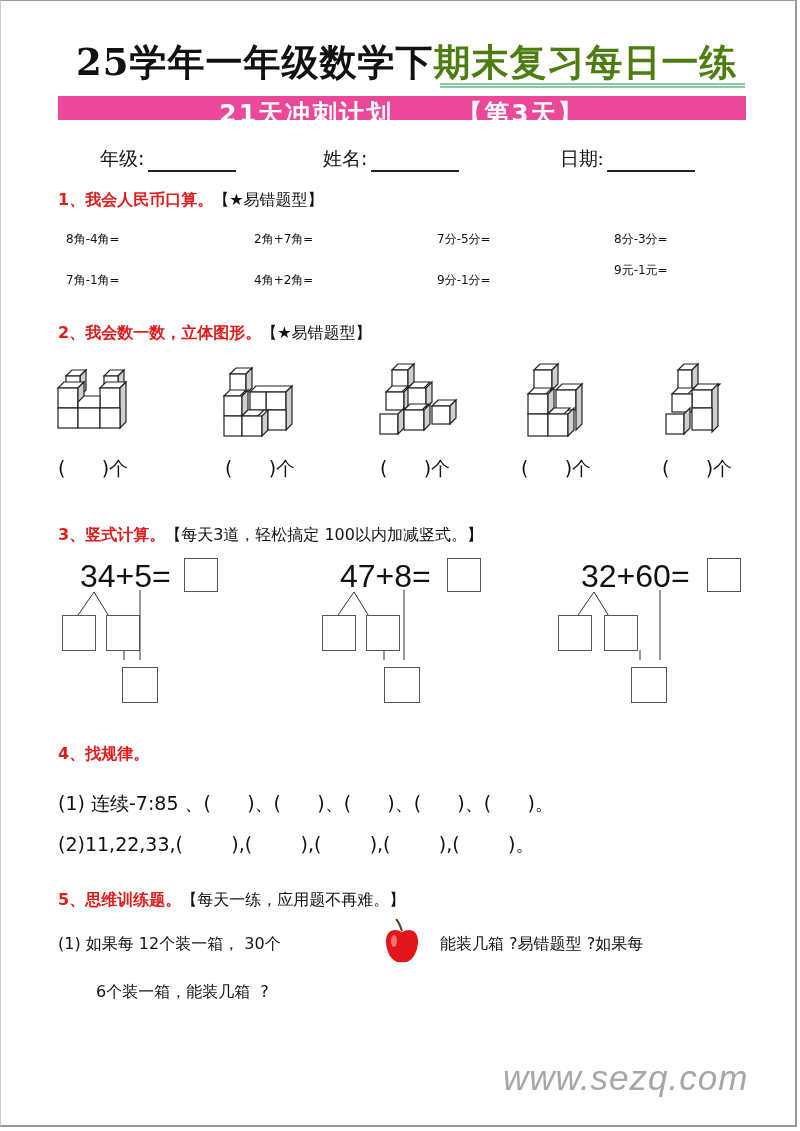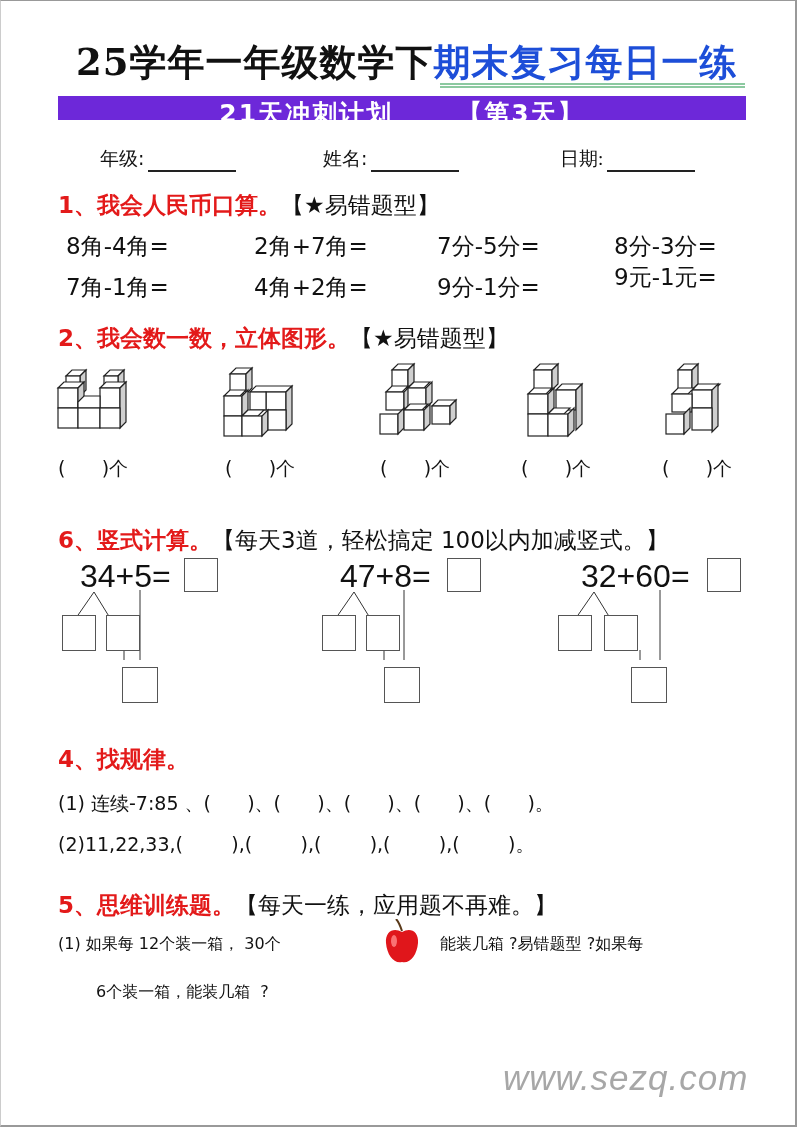--- a/index.html
+++ b/index.html
@@ -4,32 +4,32 @@
 <style>
   html, body { margin:0; padding:0; background:#ffffff; }
   body { width:800px; height:1131px; position:relative; overflow:hidden;
          font-family:"DejaVu Sans", "Liberation Sans", sans-serif; color:#111; }
   .page-frame { position:absolute; left:0; top:0; width:797px; height:1127px;
                 border-top:1px solid #999; border-right:2px solid #999; border-bottom:2px solid #999;
                 border-left:1px solid #ccc; box-sizing:border-box; }
   .title { position:absolute; left:76px; top:38px; height:50px; white-space:nowrap;
            font-size:37px; font-weight:bold; letter-spacing:1px; }
   .title .black { color:#111; font-family:"DejaVu Serif", serif; }
-  .title .red { color:#1d4ed8; font-family:"DejaVu Serif", serif; }
+  .title .red { color:#4d7c0f; font-family:"DejaVu Serif", serif; }
   .title-underline { position:absolute; left:440px; top:83px; width:305px; height:5px;
                      border-top:2px solid #8cc9a0; border-bottom:2px solid #8cc9a0; box-sizing:border-box; }
-  .green-bar { position:absolute; left:58px; top:96px; width:688px; height:24px; background:#6d28d9;
+  .green-bar { position:absolute; left:58px; top:96px; width:688px; height:24px; background:#ec4899;
                color:#fff; font-size:25px; font-weight:bold; text-align:center; line-height:35px; letter-spacing:2px; }
   .green-bar span { white-space:pre; }
   .info-row { position:absolute; top:146px; font-size:19px; white-space:nowrap; }
   .info-row .line { display:inline-block; width:88px; border-bottom:2px solid #222; height:18px; vertical-align:bottom; margin-left:4px; }
-  .section-title { position:absolute; left:58px; font-size:23px; font-weight:bold; white-space:nowrap; }
+  .section-title { position:absolute; left:58px; font-size:16px; font-weight:bold; white-space:nowrap; }
   .section-title .red { color:#e31a1a; }
   .section-title .black { color:#111; font-weight:normal; }
-  .calc { position:absolute; font-size:23px; white-space:nowrap; }
+  .calc { position:absolute; font-size:12px; white-space:nowrap; }
   .cubes { position:absolute; top:362px; }
   .count-label { position:absolute; top:456px; font-size:19px; white-space:pre; }
   .equation { position:absolute; top:558px; font-family:"Liberation Sans", sans-serif; font-size:32px; white-space:nowrap; line-height:36px; }
   .answer-box { position:absolute; border:1.5px solid #555; background:#fff; box-sizing:border-box; }
   .diagram-svg { position:absolute; }
   .pattern-line { position:absolute; font-size:19px; white-space:pre; }
   .word-problem { position:absolute; font-size:16px; white-space:pre; }
   .apple { position:absolute; left:384px; top:919px; width:36px; height:46px; }
   .watermark { position:absolute; left:503px; top:1058px; font-family:"Liberation Sans", sans-serif;
                font-size:35px; color:#a7a7a7; letter-spacing:1px;font-style:italic; }
@@ -171,21 +171,21 @@
   </g>
 </svg>
 
 <div class="count-label" style="left:58px;">(      )个</div>
 <div class="count-label" style="left:225px;">(      )个</div>
 <div class="count-label" style="left:380px;">(      )个</div>
 <div class="count-label" style="left:521px;">(      )个</div>
 <div class="count-label" style="left:662px;">(      )个</div>
 
 <div class="section-title" style="top:525px;">
-  <span class="red">6、竖式计算。</span><span class="black">【每天3道，轻松搞定 100以内加减竖式。】</span>
+  <span class="red">3、竖式计算。</span><span class="black">【每天3道，轻松搞定 100以内加减竖式。】</span>
 </div>
 
 <div class="equation" style="left:80px;">34+5=</div>
 <div class="answer-box" style="left:184px; top:558px; width:34px; height:34px;"></div>
 <svg class="diagram-svg" style="left:60px; top:590px;" width="110" height="70" viewBox="0 0 110 70">
   <g stroke="#333" stroke-width="1" fill="none">
     <line x1="34" y1="2" x2="16" y2="28"></line>
       <line x1="34" y1="2" x2="50" y2="28"></line>
     <polyline points="80,0 80,71 64,71 64,60"></polyline>
   </g>

